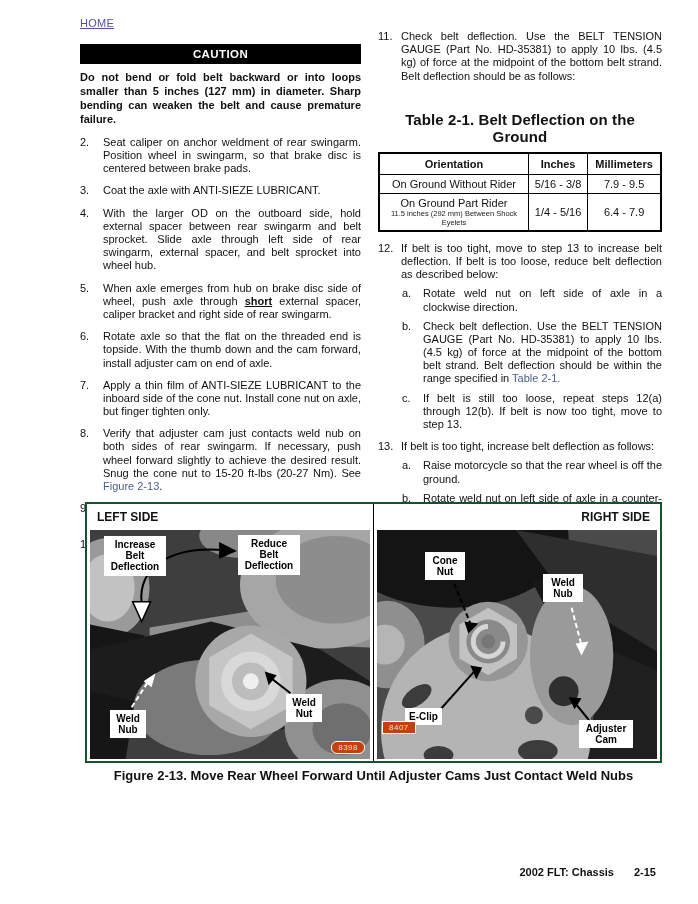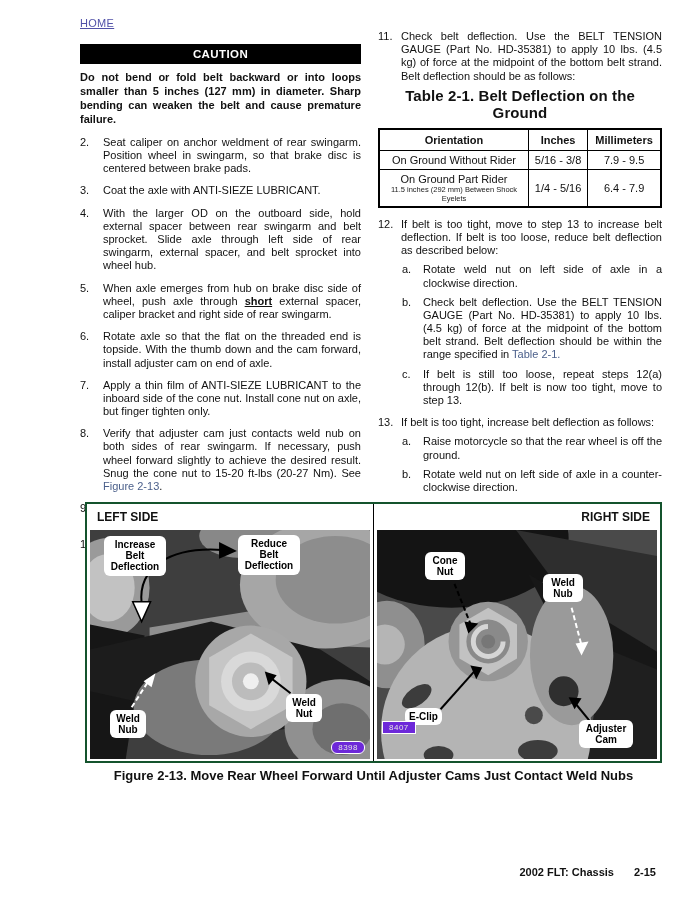--- a/index.html
+++ b/index.html
@@ -19,39 +19,39 @@
     font-weight:bold;font-size:11.5px;padding:4px 2px;letter-spacing:.4px;}
   .caution-body{margin-top:7px;font-weight:bold;font-size:11px;line-height:1.27;text-align:justify;}
   .step{display:flex;margin-top:9px;font-size:11px;line-height:1.2;}
   .step .num{width:23px;flex:0 0 23px;}
   .step .txt{flex:1;text-align:justify;}
   .substep{display:flex;margin-top:6px;margin-left:24px;font-size:11px;line-height:1.2;}
   .substep .num{width:21px;flex:0 0 21px;}
   .substep .txt{flex:1;text-align:justify;}
   .bu{font-weight:bold;text-decoration:underline;margin-top:48px;}
   a.ref{color:var(--link-ref);text-decoration:none;cursor:pointer;}
-  .table-title{margin-top:4px;margin-bottom:7px;font-size:15px;font-weight:bold;text-align:center;letter-spacing:.1px;}
+  .table-title{margin-top:28px;margin-bottom:7px;font-size:15px;font-weight:bold;text-align:center;letter-spacing:.1px;}
   table.spec{width:100%;border-collapse:collapse;border:2px solid #000;padding-left:20px;}
   table.spec th,table.spec td{border:1px solid #000;text-align:center;vertical-align:middle;}
   table.spec th{font-size:11px;font-weight:bold;padding:4px 2px;}
   table.spec td{font-size:11px;padding:3px 2px;}
   td .cell-sub{display:block;font-size:7.5px;line-height:1.2;color:#222;}
   .c-orient{width:53%;}.c-in{width:21%;}.c-mm{width:26%;}
 
   .figure-box{position:absolute;left:85px;top:502px;width:577px;height:261px;
     border:2px solid #14532d;background:#fff;display:flex;}
   .fig-half{width:288px;position:relative;}
   .fig-divider{width:1px;background:#000;}
   .fig-title{font-size:12px;font-weight:bold;padding:6px 10px 4px;height:26px;}
   .fig-title.right{text-align:right;}
   .photo{position:relative;height:229px;margin:0 3px 3px;background:#3e3e3e;overflow:hidden;}
   .photo svg{display:block;width:100%;height:100%;}
   .callout{position:absolute;background:#fff;color:#000;font-weight:bold;font-size:10px;
-    line-height:1.12;text-align:center;padding:3px 4px;border-radius:6px;}
-  .photo-badge{position:absolute;background:#6d28d9;color:#e3e3e3;border:1px solid #fff;
+    line-height:1.12;text-align:center;padding:3px 4px;}
+  .photo-badge{position:absolute;background:#c2410c;color:#e3e3e3;border:1px solid #fff;
     font-size:8px;padding:1px 6px;letter-spacing:.5px;}
   .fig-caption{position:absolute;left:85px;top:768px;width:577px;text-align:center;
     font-size:13px;font-weight:bold;}
   .footer{position:absolute;right:42px;top:866px;display:flex;gap:20px;
     font-size:11px;font-weight:bold;}
 </style>
 </head>
 <body>
 
 <div class="page">

